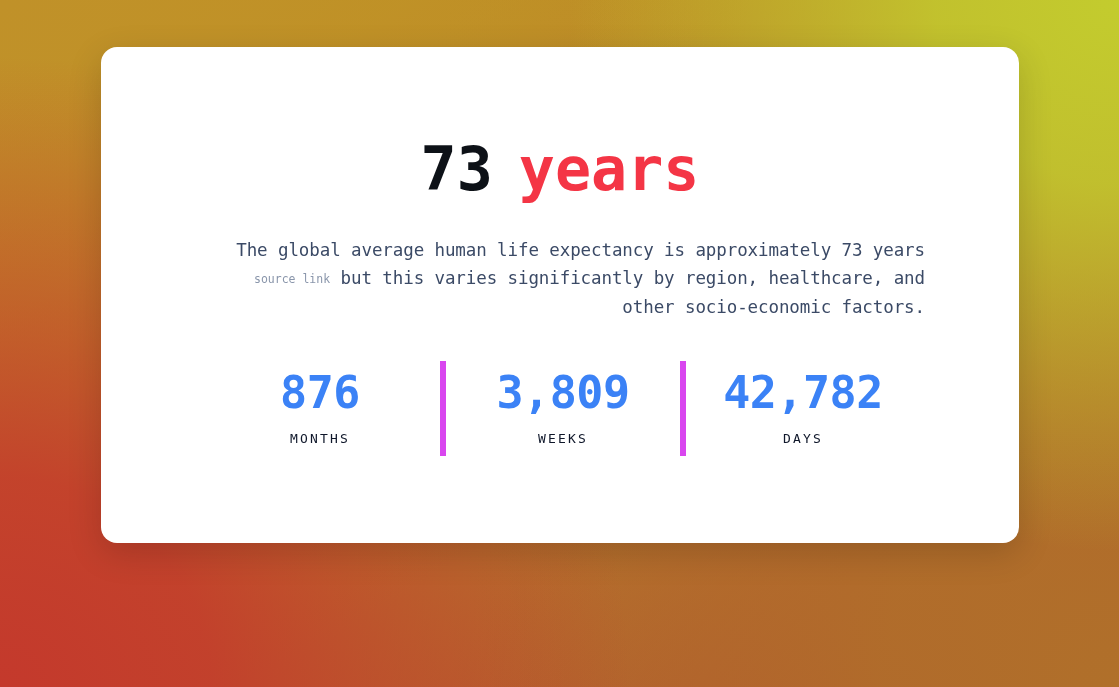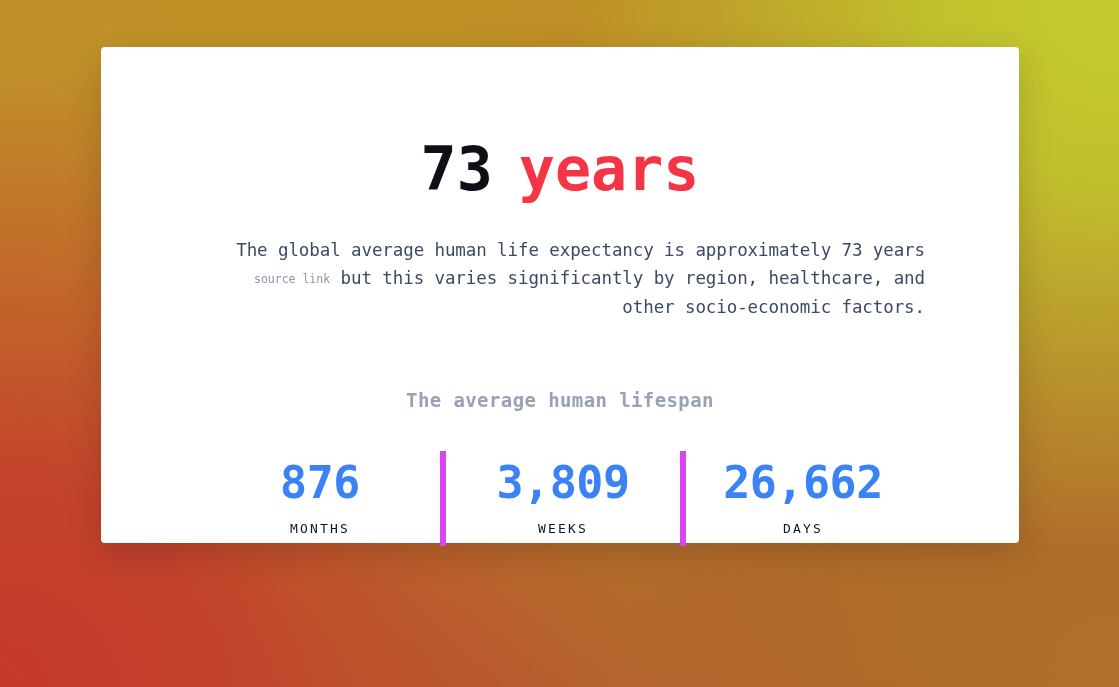--- a/index.html
+++ b/index.html
@@ -24,21 +24,21 @@
     justify-content: center;
   }
 
   .card {
     position: absolute;
     left: 101px;
     top: 47px;
     width: 918px;
     height: 496px;
     background: #ffffff;
-    border-radius: 4px;
+    border-radius: 16px;
     box-shadow: 0 10px 34px rgba(0,0,0,0.16);
     padding-top: 92px;
   }
 
   .headline {
     text-align: center;
     font-size: 60px;
     font-weight: 700;
     letter-spacing: 0px;
     line-height: 1;
@@ -118,34 +118,33 @@
   <div class="headline">
     <span class="num">73</span><span class="unit">years</span>
   </div>
 
   <p class="description">
     <span>The global average human life expectancy is approximately 73 years</span>
     <span class="source-link">source link</span>
     <span>but this varies significantly by region, healthcare, and other socio-economic factors.</span>
   </p>
 
-  <div class="subtitle">The average human lifespan</div>
 
   <div class="stats">
 
     <div class="stat">
       <div class="stat-value">876</div>
       <div class="stat-label">MONTHS</div>
     </div>
 
     <div class="stat">
       <div class="stat-value">3,809</div>
       <div class="stat-label">WEEKS</div>
     </div>
 
     <div class="stat">
-      <div class="stat-value">26,662</div>
+      <div class="stat-value">42,782</div>
       <div class="stat-label">DAYS</div>
     </div>
 
   </div>
 
 </div>
 
 </body></html>

